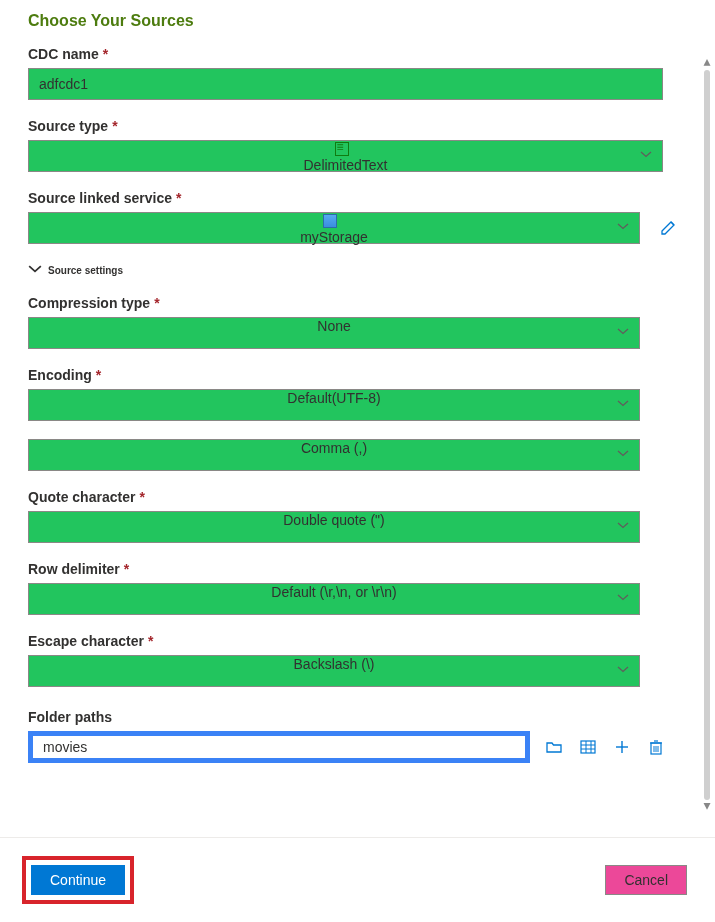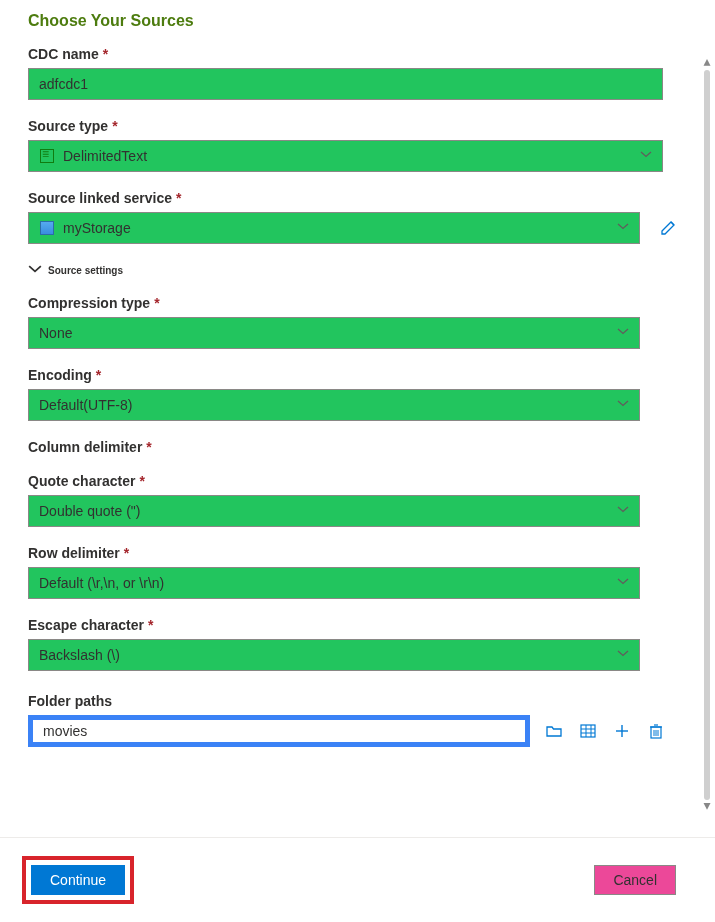--- a/index.html
+++ b/index.html
@@ -48,20 +48,21 @@
     color: #323130;
     display: flex;
     align-items: center;
     position: relative;
   }
   .text-input-narrow { width: 635px; }
   .dropdown {
     width: 612px;
     cursor: pointer;
     justify-content: flex-start;
+    flex-direction: column;
   }
   .dropdown .caret {
     position: absolute;
     right: 10px;
     top: 50%;
     transform: translateY(-50%);
     color: #605e5c;
     font-size: 12px;
   }
   .dd-icon {
@@ -131,21 +132,21 @@
     align-items: center;
     justify-content: center;
     width: 20px;
     height: 20px;
   }
   
   .footer {
     display: flex;
     align-items: center;
     justify-content: space-between;
-    padding: 18px 39px 18px 22px;
+    padding: 18px 28px 18px 22px;
     border-top: 1px solid #edebe9;
   }
   .highlight-box {
     border: 4px solid #d8242b;
     padding: 5px;
     display: inline-block;
   }
   .btn {
     height: 30px;
     padding: 0 18px;
@@ -273,23 +274,28 @@
         <span>Default(UTF-8)</span>
         <span class="caret">
           <svg width="12" height="12" viewBox="0 0 12 12">
               <path d="M1 3.5 L6 8 L11 3.5" stroke="#605e5c" stroke-width="1.3" fill="none"></path>
             </svg>
         </span>
       </div>
     </div>
 
     <div class="field">
-      <label class="label">
-        <span>Column delimiter</span><span class="req">*</span>
-      </label>
+      <div class="dropdown">
+        <span>Comma (,)</span>
+        <span class="caret">
+          <svg width="12" height="12" viewBox="0 0 12 12">
+              <path d="M1 3.5 L6 8 L11 3.5" stroke="#605e5c" stroke-width="1.3" fill="none"></path>
+            </svg>
+        </span>
+      </div>
     </div>
 
     <div class="field">
       <label class="label">
         <span>Quote character</span><span class="req">*</span>
       </label>
       <div class="dropdown">
         <span>Double quote (")</span>
         <span class="caret">
           <svg width="12" height="12" viewBox="0 0 12 12">

